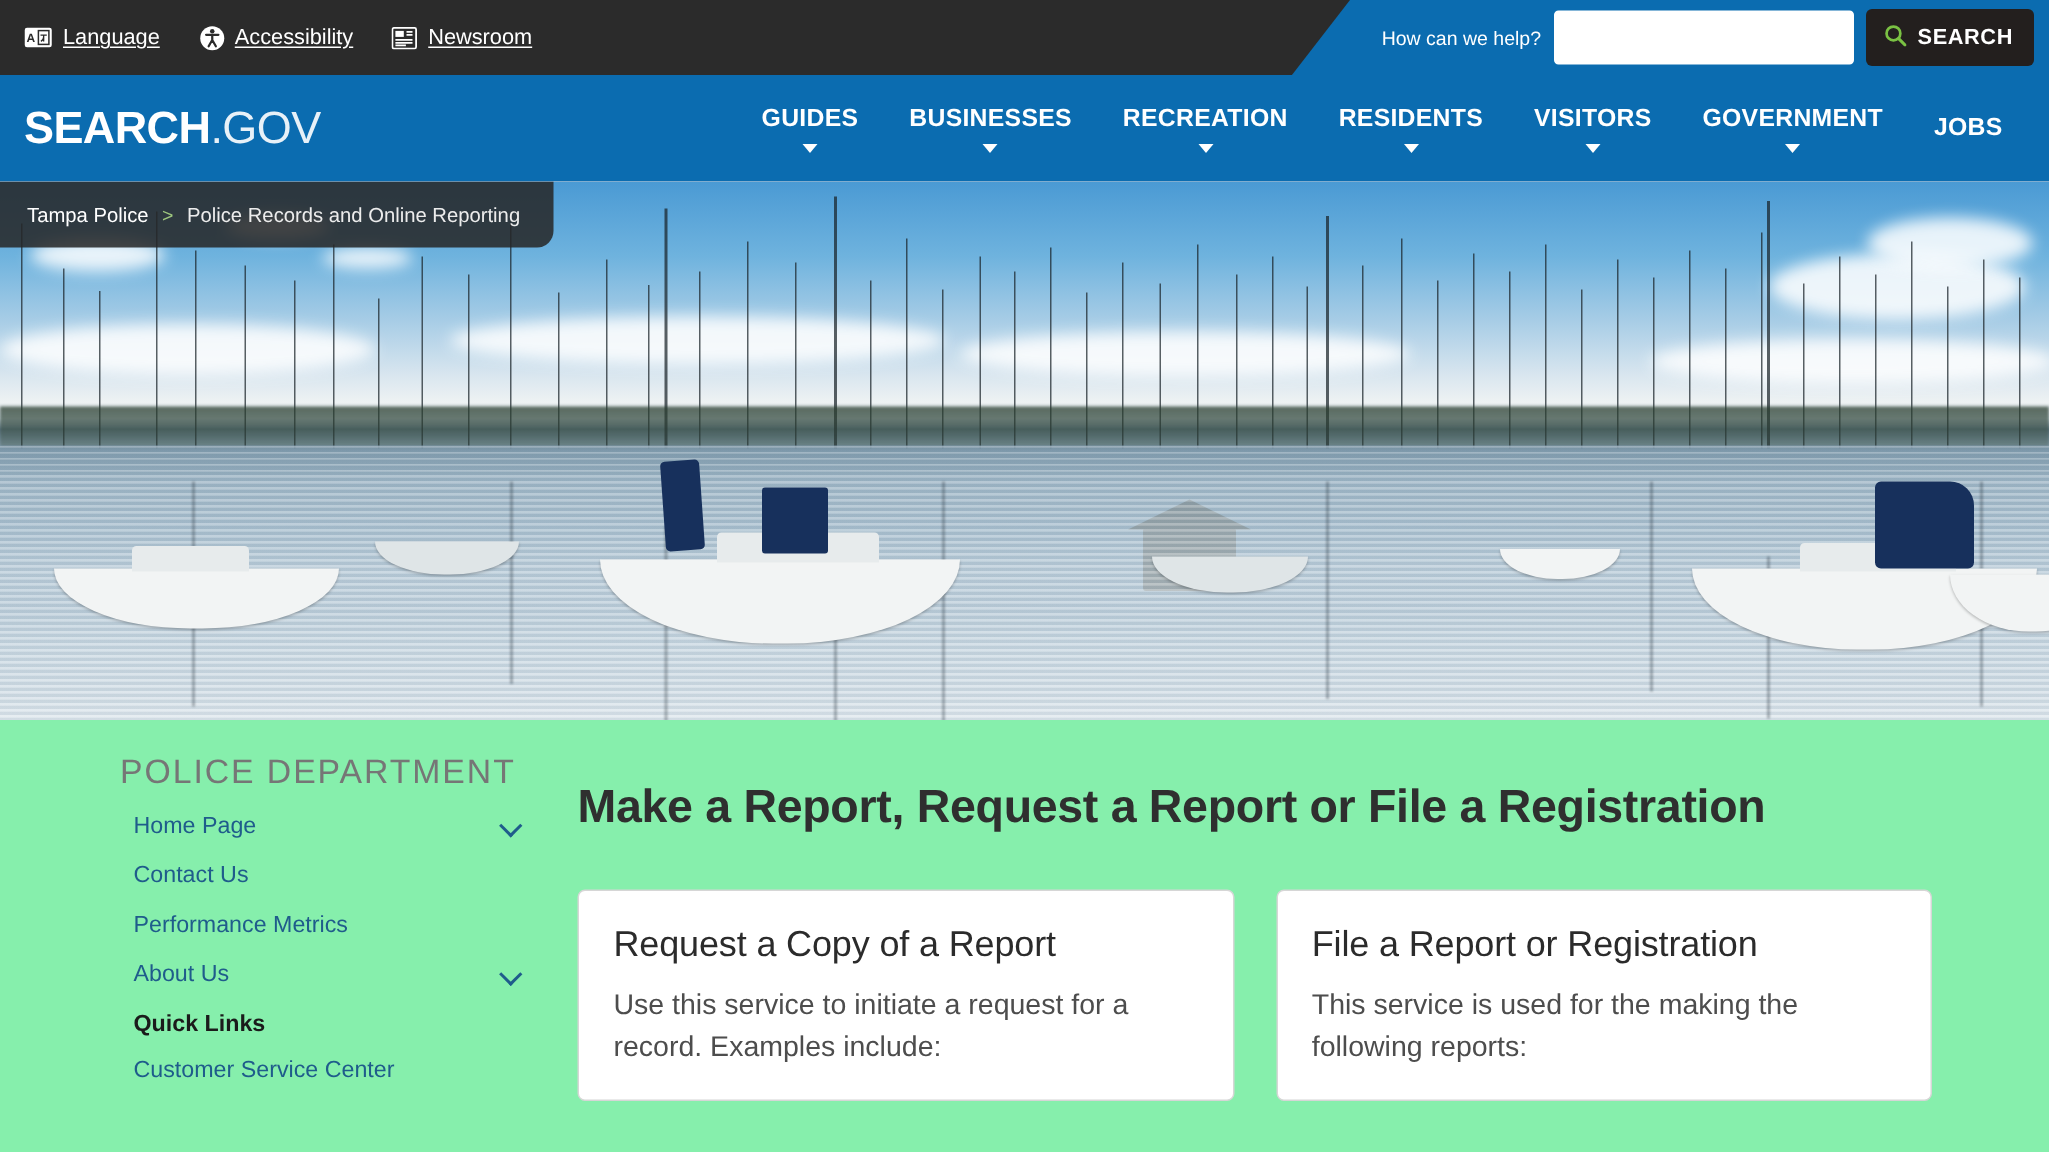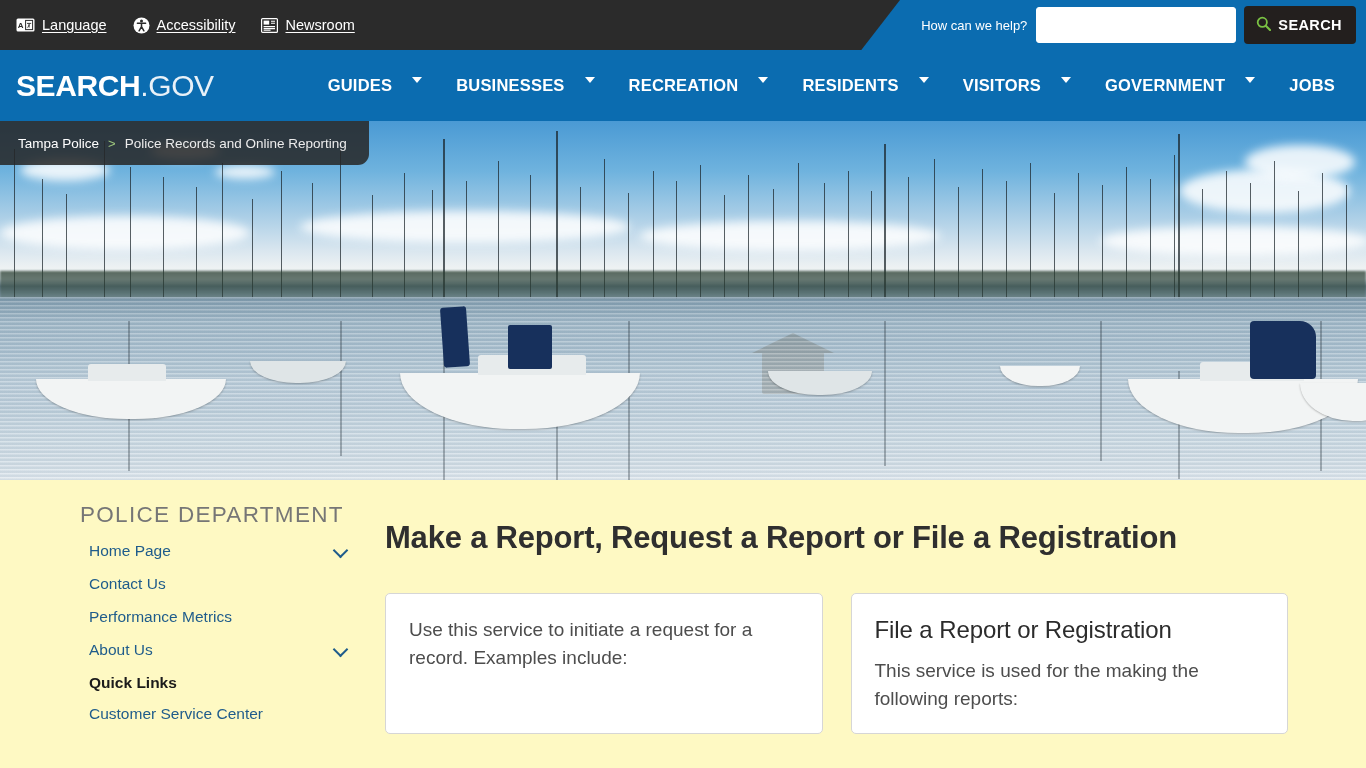--- a/index.html
+++ b/index.html
@@ -122,22 +122,24 @@
     gap: 0px;
   }
   .nav-item {
     color: #ffffff;
     font-size: 16.5px;
     font-weight: bold;
     letter-spacing: .2px;
     padding: 6px 17px;
     cursor: pointer;
     display: flex;
-    gap: 20px;
+    align-items: center;
+    gap: 6px;
     white-space: nowrap;
+    flex-direction: column;
   }
   .caret {
     width: 0; height: 0;
     border-left: 5px solid transparent;
     border-right: 5px solid transparent;
     border-top: 6px solid #ffffff;
     display: inline-block;
     position: relative;
     top: 1px;
   }
@@ -282,21 +284,21 @@
     color: #ececec;
     font-size: 13.5px;
     white-space: nowrap;
   }
 
   
   .content {
     position: relative;
     display: flex;
     padding-top: 14px;
-    background: #fef9c3;
+    background: #86efac;
     height: 288px;
   }
   .sidebar {
     width: 380px;
     padding-left: 80px;
     padding-top: 8px;
     flex: 0 0 380px;
   }
   .dept-title {
     color: #767676;
@@ -613,20 +615,21 @@
         <span class="s-label">Customer Service Center</span>
       </li>
     </ul>
   </aside>
 
   <main class="main-col">
     <h1 class="page-h1">Make a Report, Request a Report or File a Registration</h1>
 
     <div class="cards">
       <section class="card">
+        <h2 class="card-title">Request a Copy of a Report</h2>
         <p class="card-body">Use this service to initiate a request for a record. Examples include:</p>
       </section>
 
       <section class="card">
         <h2 class="card-title">File a Report or Registration</h2>
         <p class="card-body">This service is used for the making the following reports:</p>
       </section>
     </div>
   </main>
 </div>

